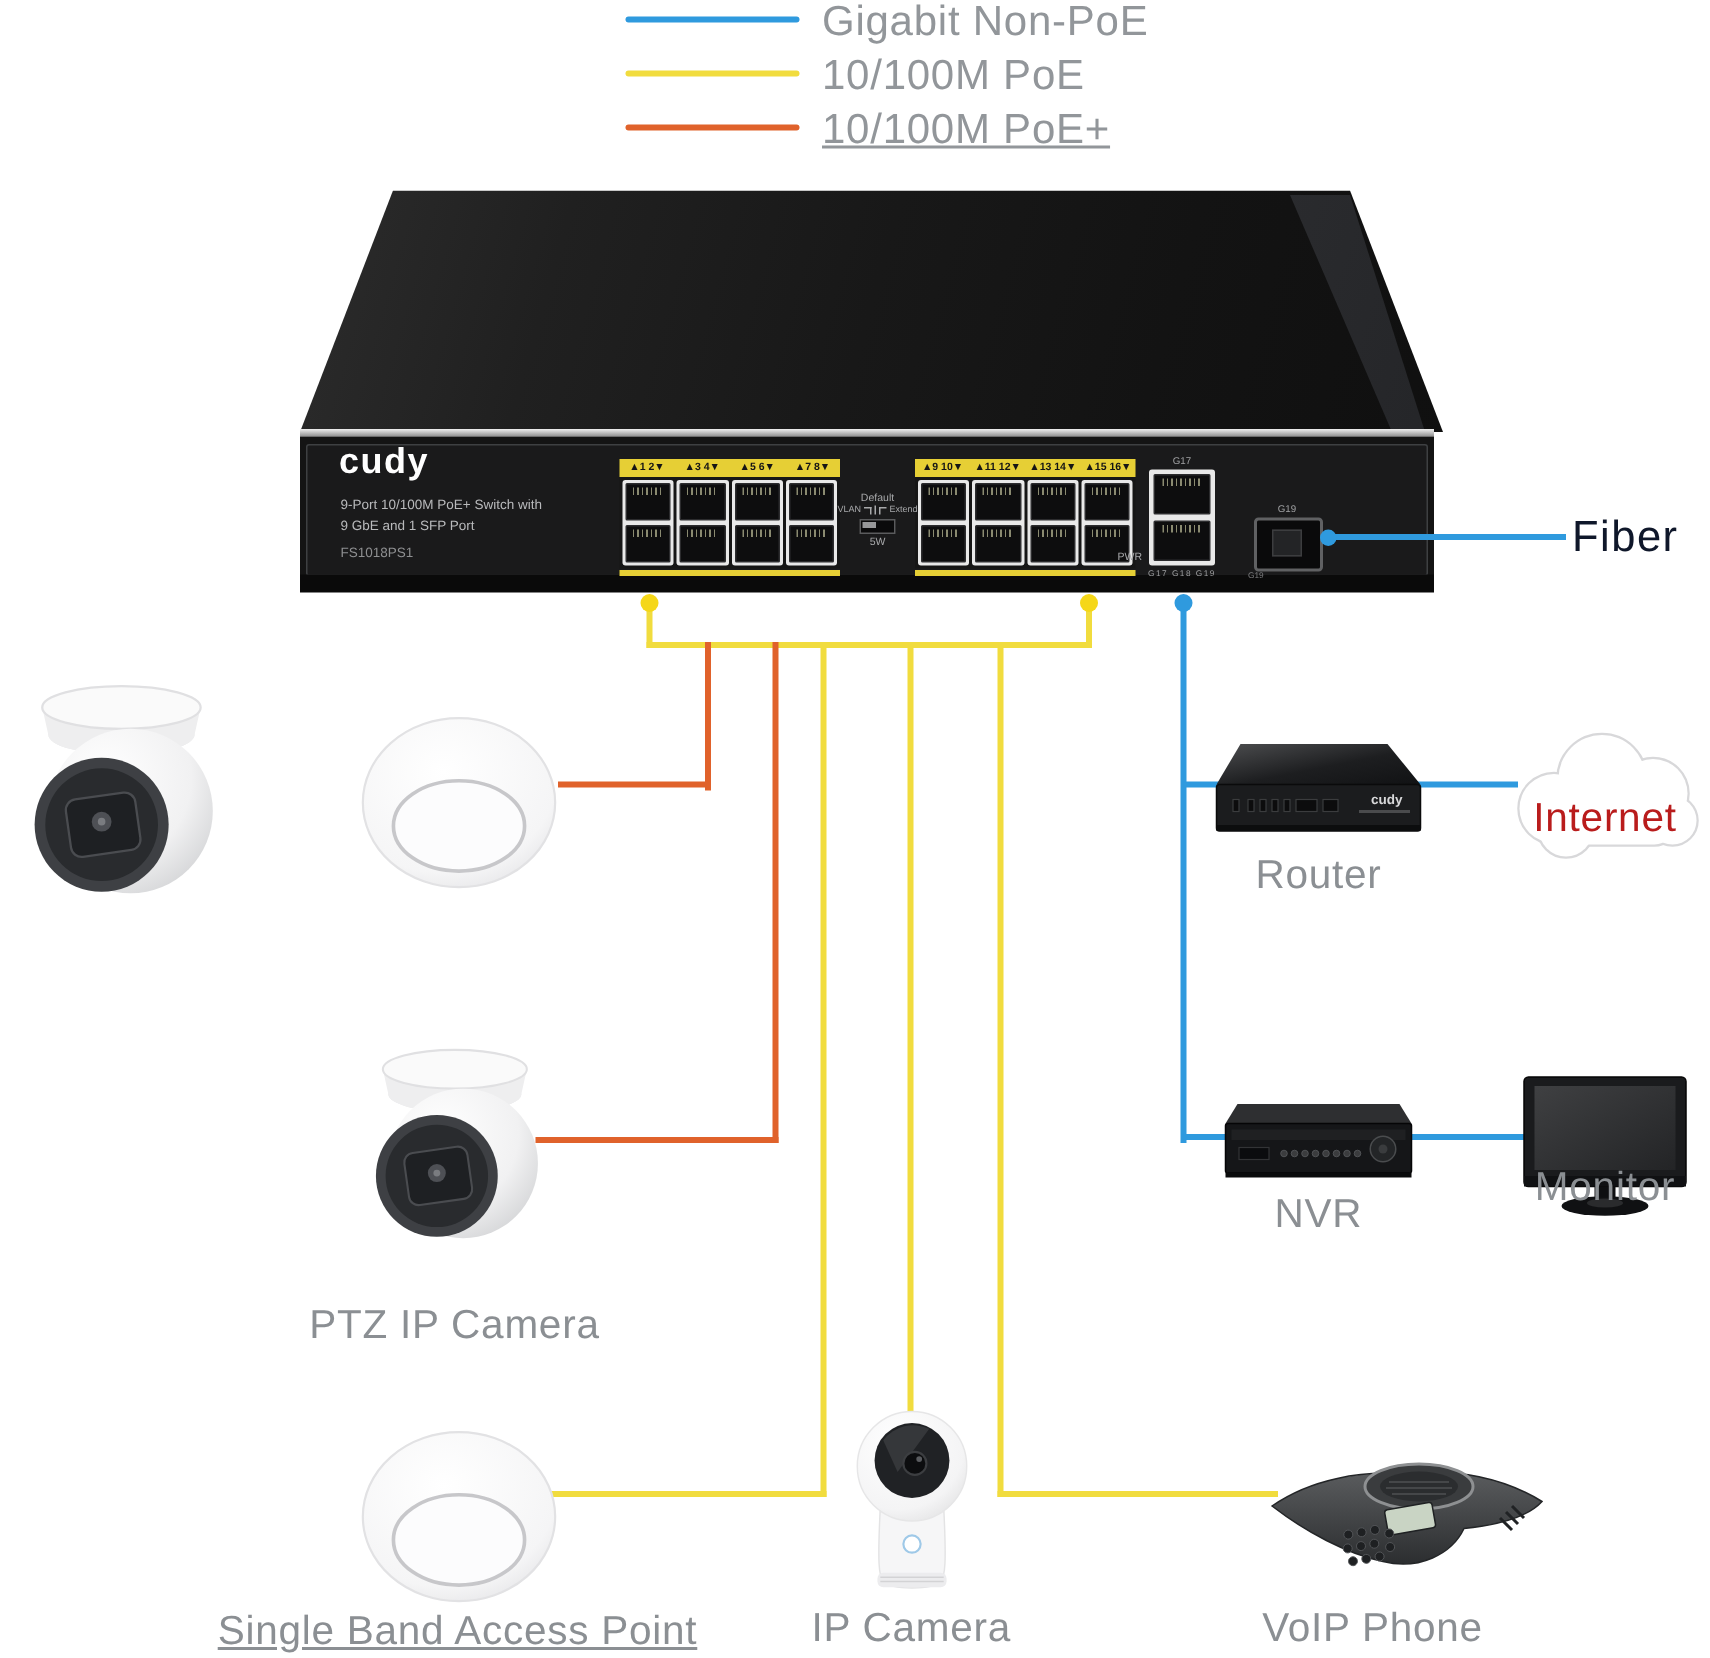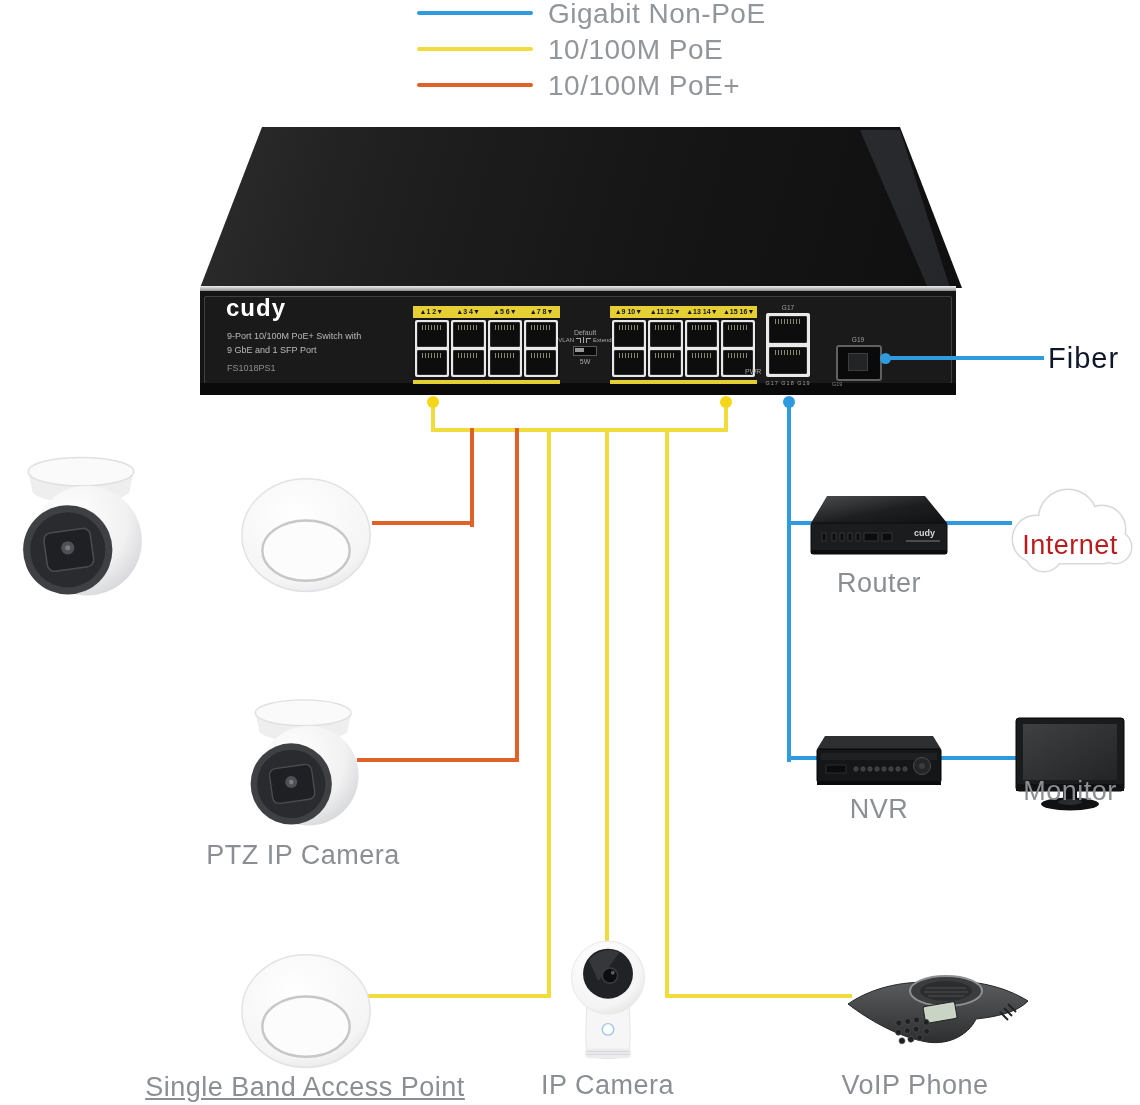--- a/index.html
+++ b/index.html
@@ -88,39 +88,39 @@
 
   
   .fiber-label{position:absolute;left:1048px;top:342px;font-size:29px;color:#0f172a;letter-spacing:1px;}
 
   
   .dev{position:absolute;z-index:2;}
   .device-label{position:absolute;color:#8b8f93;font-size:27px;text-align:center;letter-spacing:0.5px;white-space:nowrap;z-index:3;}
   #lbl-ptzap{left:0px;top:602px;width:400px;}
   #lbl-router{left:806px;top:568px;width:146px;}
   #lbl-internet{left:1002px;top:530px;width:136px;color:#b91c1c;}
-  #lbl-ptz{left:203px;top:840px;width:200px;}
+  #lbl-ptz{left:203px;top:868px;width:200px;}
   #lbl-nvr{left:812px;top:794px;width:134px;}
   #lbl-monitor{left:1012px;top:776px;width:116px;}
   #lbl-sbap{left:130px;top:1072px;width:350px;text-decoration:underline;}
   #lbl-ipcam{left:535px;top:1070px;width:145px;}
   #lbl-voip{left:835px;top:1070px;width:160px;}
 </style>
 </head>
 <body>
 
 <div class="canvas">
 
   <div>
     <span class="legend-line" style="left: 417px; top: 11px; background: rgb(47, 154, 222);"></span>
     <span class="legend-label" style="top:-2px;">Gigabit Non-PoE</span>
     <span class="legend-line" style="left: 417px; top: 47px; background: rgb(241, 220, 62);"></span>
     <span class="legend-label" style="top:34px;">10/100M PoE</span>
     <span class="legend-line" style="left: 417px; top: 83px; background: rgb(224, 98, 43);"></span>
-    <span class="legend-label" style="top:70px;">10/100M PoE+</span>
+    <span class="legend-label" style="top:70px;text-decoration:underline;">10/100M PoE+</span>
   </div>
 
   <div class="wire w-y" id="stem1"></div>
   <div class="wire w-y" id="stem2"></div>
   <div class="wire w-y" id="bus"></div>
   <div class="wire w-o" id="o1v"></div>
   <div class="wire w-o" id="o1h"></div>
   <div class="wire w-o" id="o2v"></div>
   <div class="wire w-o" id="o2h"></div>
   <div class="wire w-y" id="y1v"></div>

